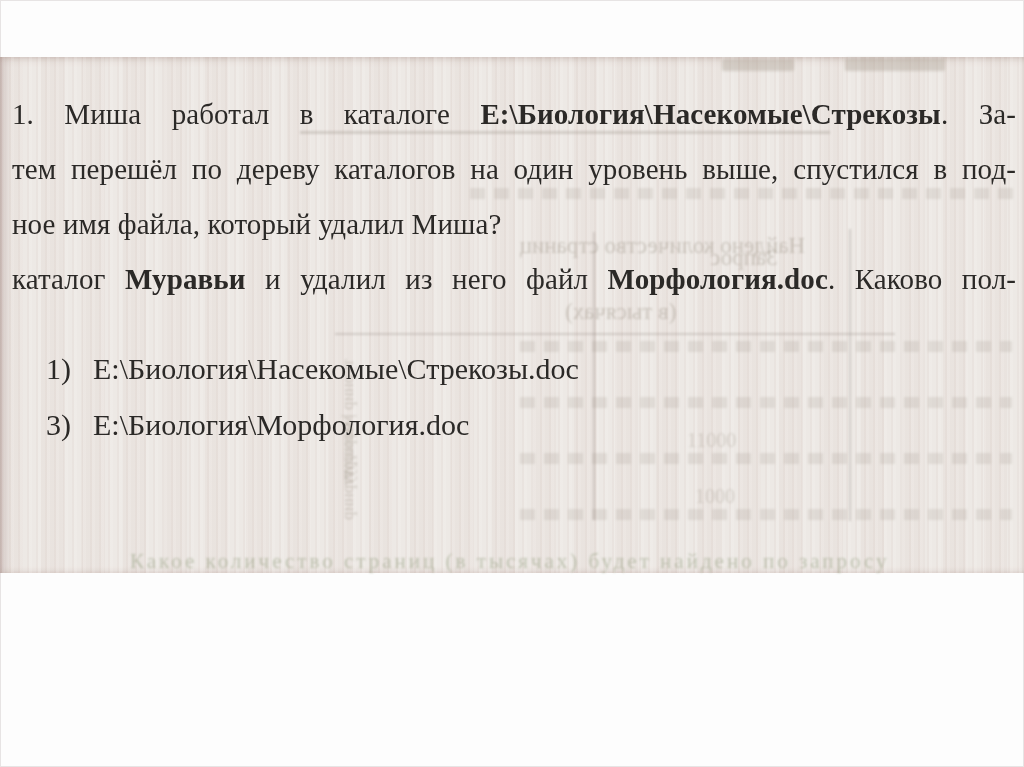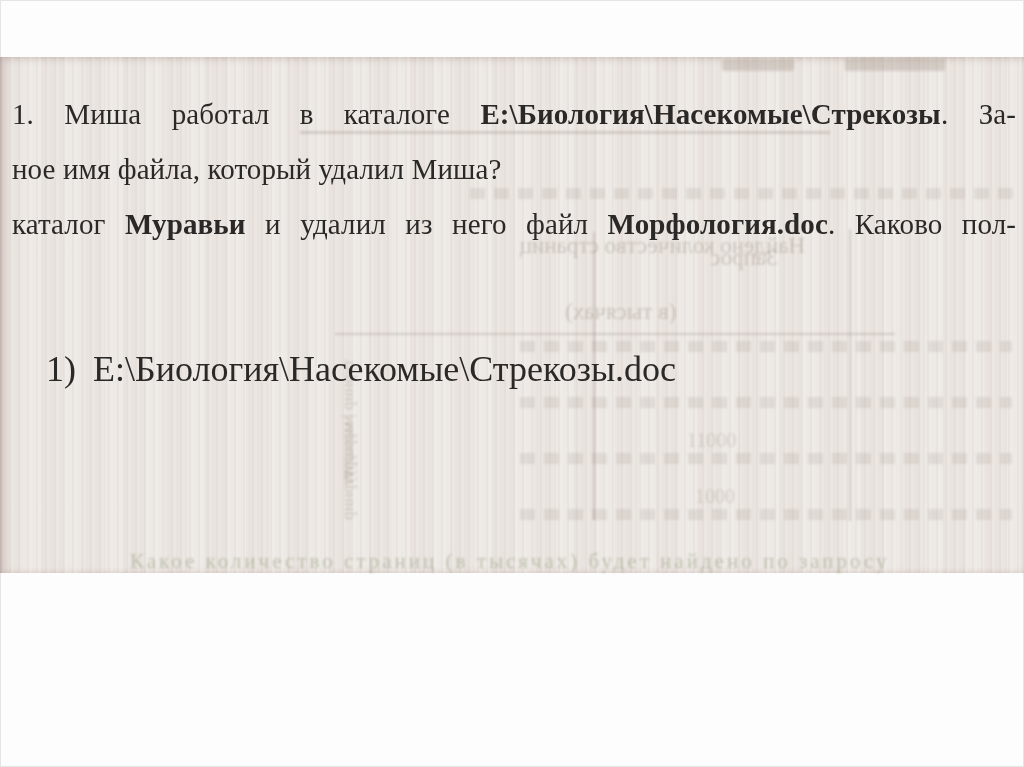--- a/index.html
+++ b/index.html
@@ -35,21 +35,21 @@
   .question {
     position:absolute; left:12px; width:1004px; top:30px;
     font-size:29px; line-height:55px; color:#2b2927;
     letter-spacing:.1px;
   }
   .qline { white-space:normal; }
   .qline.just { text-align:justify; text-align-last:justify; }
   .qline b { font-weight:700; }
   .options {
     position:absolute; left:46px; top:284px;
-    font-size:36px; line-height:56px; color:#2b2927;
+    font-size:30px; line-height:56px; color:#2b2927;
   }
   .opt .marker { display:inline-block; width:47px; }
   
   .ghost, .gline, .gdash, .gsmudge { position:absolute; pointer-events:none; }
   .ghost {
     color:#978e80; opacity:.40; filter:blur(1.2px);
     font-size:23px; transform:scaleX(-1); white-space:nowrap;
   }
   .ghost.rot { transform:rotate(-90deg) scaleX(-1); font-size:17px; opacity:.34; }
   .ghost.num { font-size:20px; opacity:.30; transform:none; }
@@ -84,22 +84,24 @@
     <div class="gdash" style="left:520px; top:452px; width:492px;"></div>
     <div class="ghost rot" style="left:288px; top:352px; width:120px;">турнир | маршрут</div>
     <div class="ghost rot" style="left:300px; top:396px; width:95px;">маршрут</div>
     <div class="ghost rot" style="left:308px; top:442px; width:80px;">турнир</div>
     <div class="ghost num" style="left:687px; top:372px;">11000</div>
     <div class="ghost num" style="left:695px; top:428px;">1000</div>
     <div class="ghost green" style="left:130px; top:492px;">Какое количество страниц (в тысячах) будет найдено по запросу</div>
 
     <div class="question">
       <div class="qline just"><span>1.  Миша работал в каталоге </span><b>E:\Биология\Насекомые\Стрекозы</b><span>. За-</span></div>
+      <div class="qline just"><span>тем перешёл по дереву каталогов на один уровень выше, спустился в под-</span></div>
       <div class="qline"><span>ное имя файла, который удалил Миша?</span></div>
       <div class="qline just"><span>каталог </span><b>Муравьи</b><span> и удалил из него файл </span><b>Морфология.doc</b><span>. Каково пол-</span></div>
     </div>
 
     <div class="options">
       <div class="opt"><span class="marker">1)</span><span class="path">E:\Биология\Насекомые\Стрекозы.doc</span></div>
+      <div class="opt"><span class="marker">3)</span><span class="path">E:\Биология\Морфология.doc</span></div>
     </div>
 
   </div>
 </div>
 
 </body></html>

